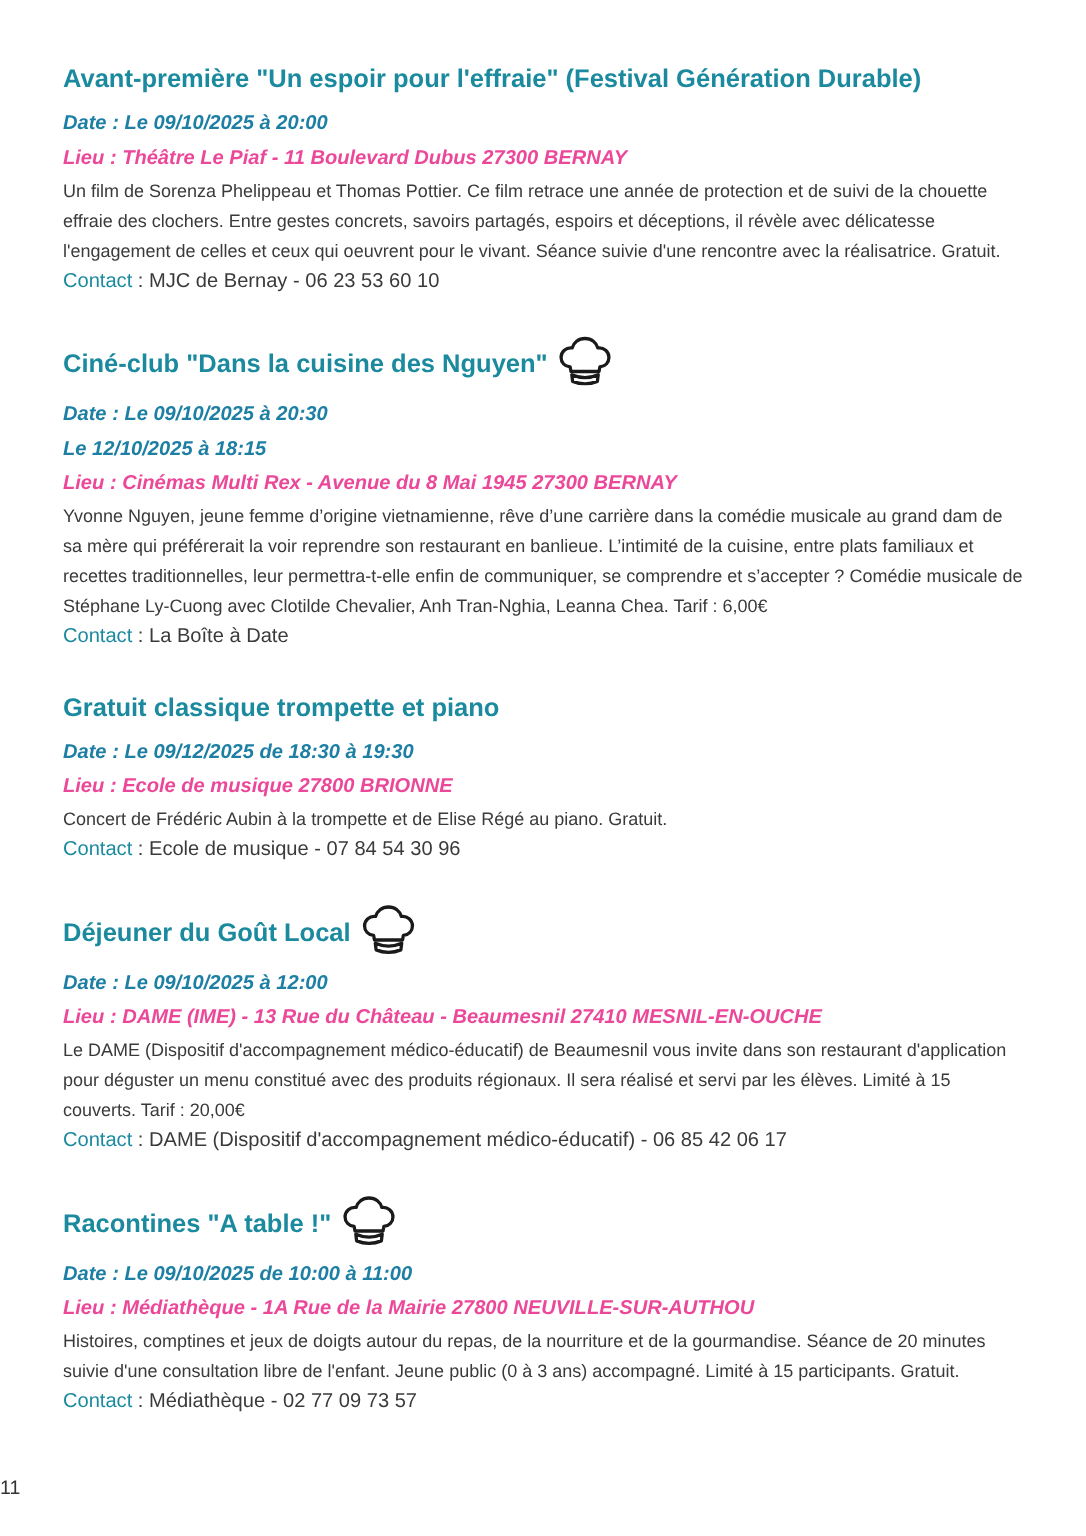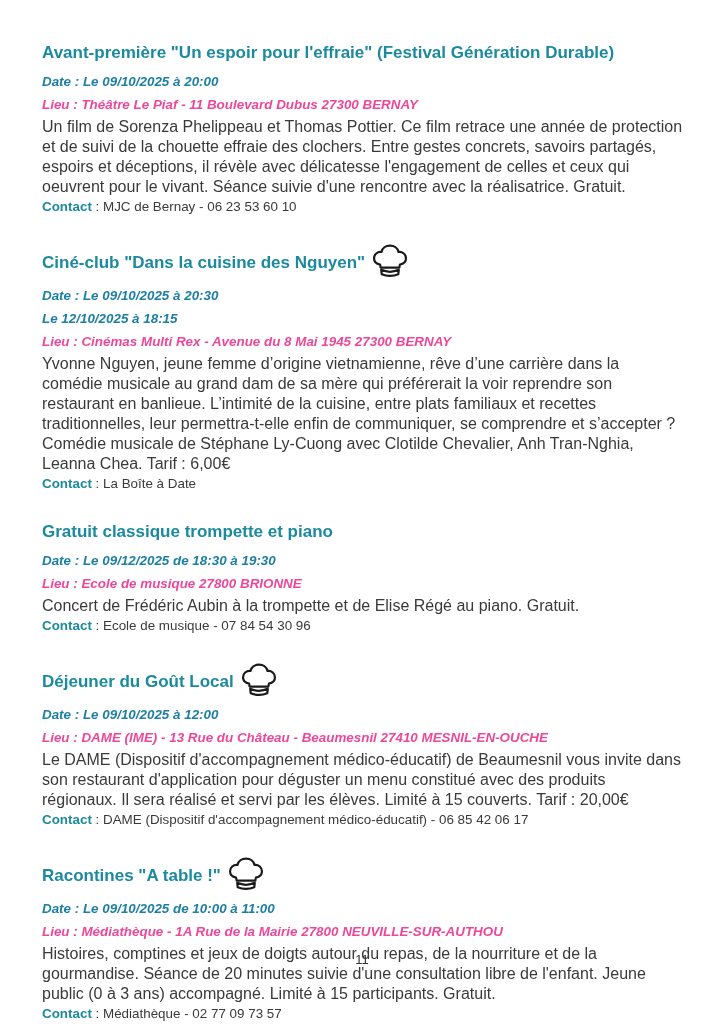--- a/index.html
+++ b/index.html
@@ -43,40 +43,40 @@
     color: #1c7fa3;
     line-height: 15px;
     font-style: italic;
   }
   .lieu {
     margin-bottom: 5px;
     color: #ec4899;
   }
   .desc {
     margin: 0;
-    font-size: 16px;
+    font-size: 12px;
     line-height: 20px;
     color: #3a3a3a;
   }
   .contact-line {
     margin: 0;
     font-size: 13.4px;
     line-height: 20px;
     color: #3a3a3a;
   }
   .contact-label {
-    font-weight: bold;
+    font-weight: normal;
     color: #1b8a9e;
   }
   .footer {
     position: absolute;
     left: 0;
     right: 0;
-    top: 952px;
-    text-align: center;
+    top: 984px;
+    text-align: left;
     font-size: 13px;
     color: #333333;
   }
 </style>
 </head>
 <body>
 
 <div class="page">
 
   <section class="evt">

